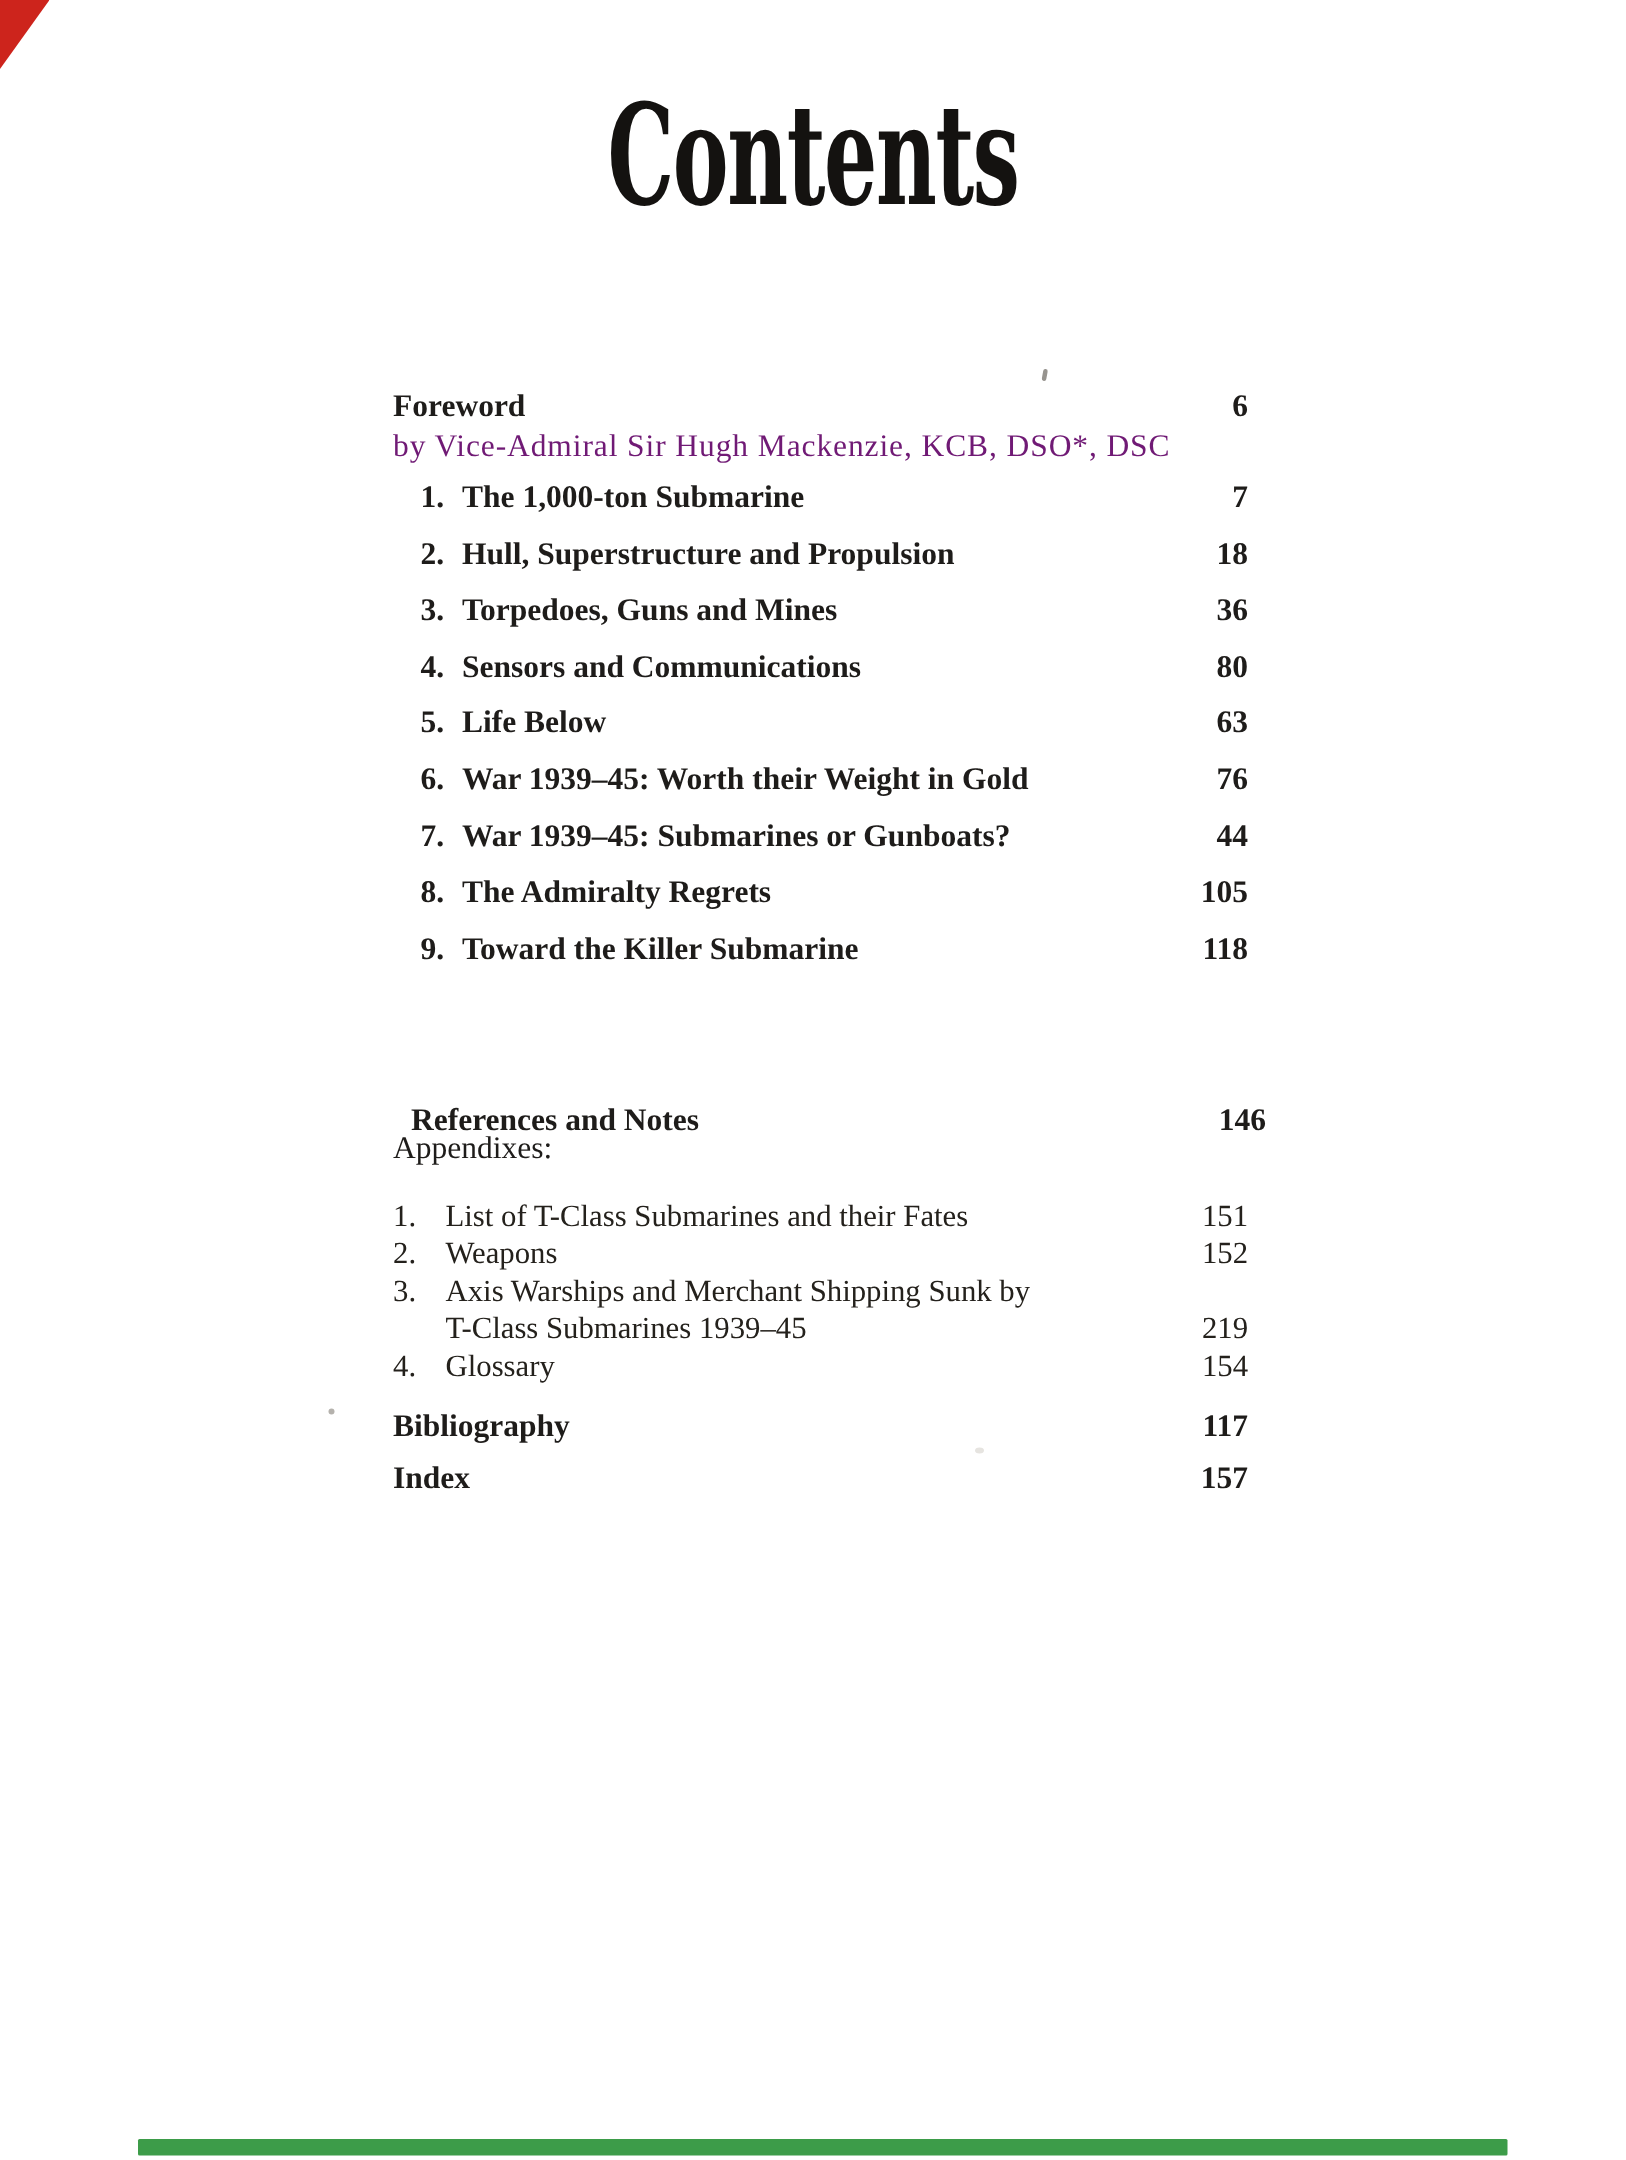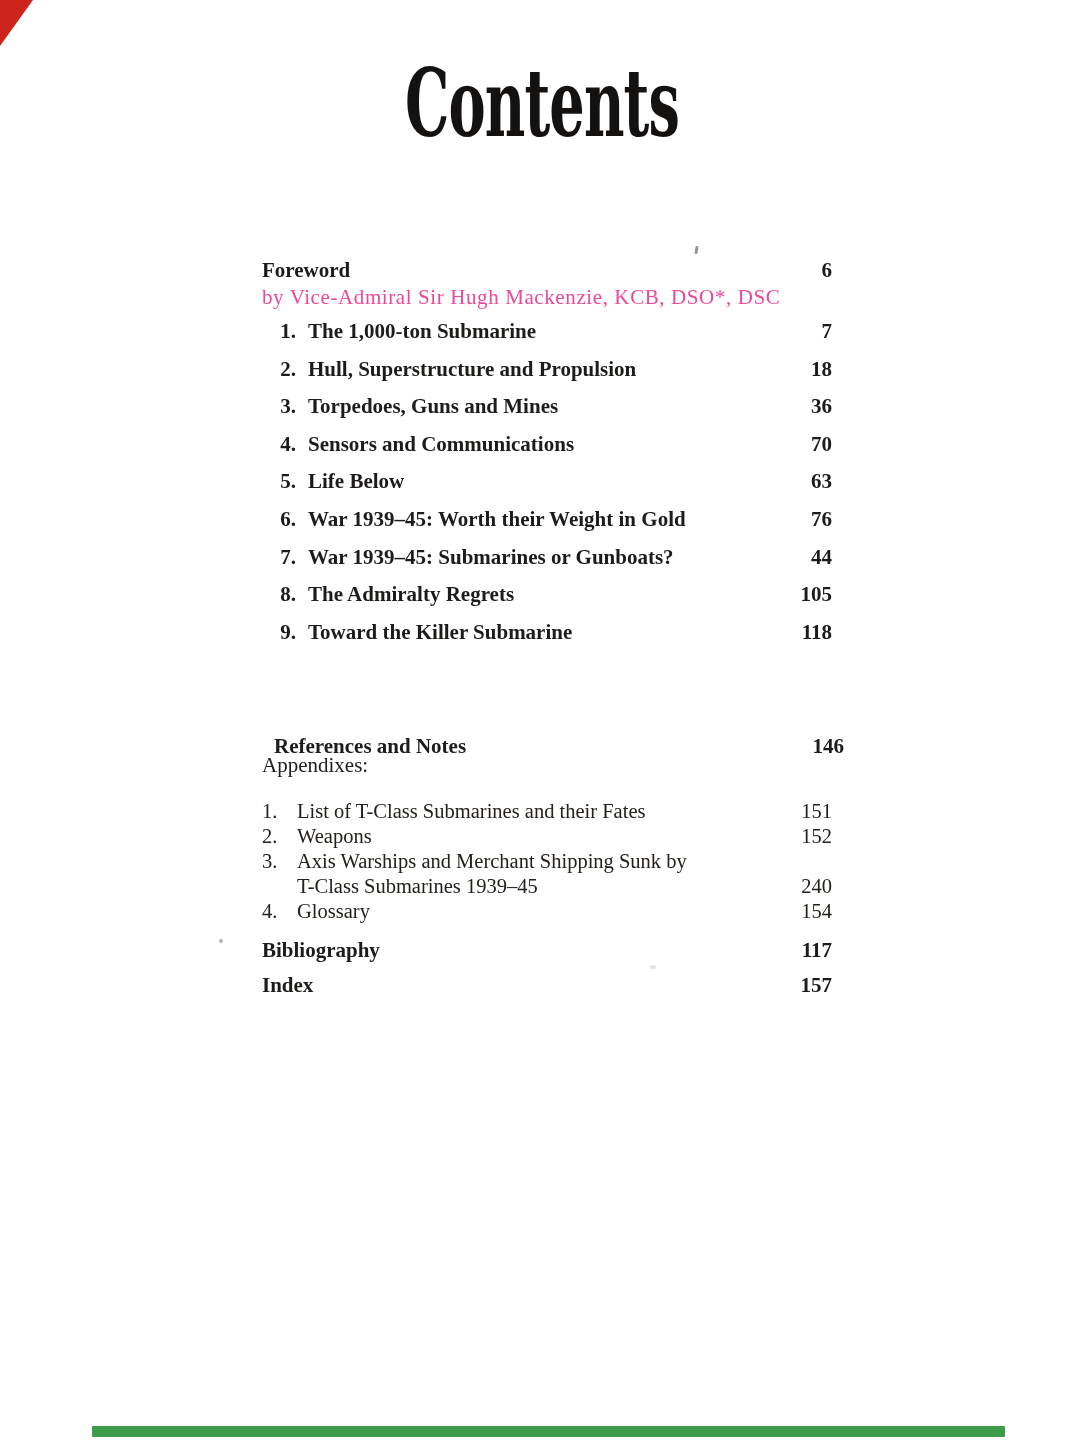--- a/index.html
+++ b/index.html
@@ -44,21 +44,21 @@
   .bold { font-weight: bold; }
   .pg { margin-left: auto; }
 
   .row-foreword { top: 257px; }
   .byline {
     position: absolute;
     top: 284px; left: 6px;
     white-space: nowrap;
     font-size: 21px;
     letter-spacing: 0.6px;
-    color: #ec4899;
+    color: #701a75;
   }
 
   .chapters {
     position: absolute;
     top: 318px; left: 0;
     width: 100%;
     display: flex;
     flex-direction: column;
     gap: 11.6px;
     font-weight: bold;
@@ -154,21 +154,21 @@
         <span class="pg">18</span>
       </div>
       <div class="ch-row">
         <span class="ch-num">3.</span>
         <span class="ch-title">Torpedoes, Guns and Mines</span>
         <span class="pg">36</span>
       </div>
       <div class="ch-row">
         <span class="ch-num">4.</span>
         <span class="ch-title">Sensors and Communications</span>
-        <span class="pg">70</span>
+        <span class="pg">80</span>
       </div>
       <div class="ch-row">
         <span class="ch-num">5.</span>
         <span class="ch-title">Life Below</span>
         <span class="pg">63</span>
       </div>
       <div class="ch-row">
         <span class="ch-num">6.</span>
         <span class="ch-title">War 1939–45: Worth their Weight in Gold</span>
         <span class="pg">76</span>
@@ -207,21 +207,21 @@
         <span class="app-num">2.</span>
         <span>Weapons</span>
         <span class="pg">152</span>
       </div>
       <div class="app-row">
         <span class="app-num">3.</span>
         <span>Axis Warships and Merchant Shipping Sunk by</span>
       </div>
       <div class="app-row app-cont">
         <span>T-Class Submarines 1939–45</span>
-        <span class="pg">240</span>
+        <span class="pg">219</span>
       </div>
       <div class="app-row">
         <span class="app-num">4.</span>
         <span>Glossary</span>
         <span class="pg">154</span>
       </div>
     </div>
 
     <div class="row row-bibliography pad bold">
       <span>Bibliography</span>

